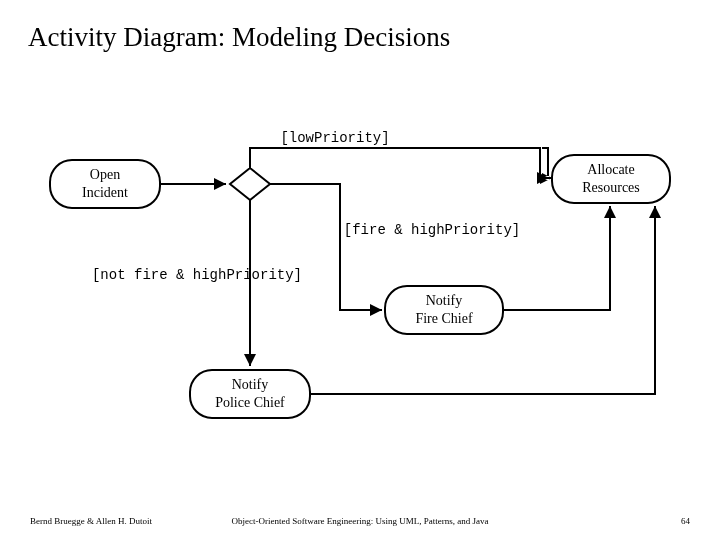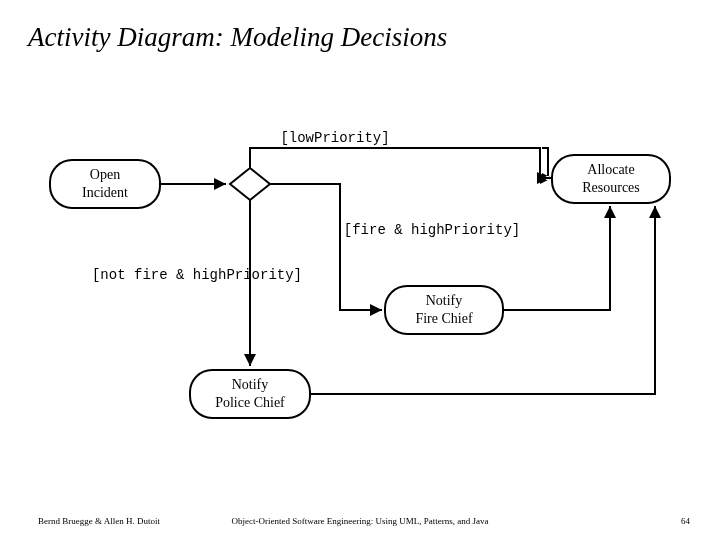--- a/index.html
+++ b/index.html
@@ -14,41 +14,39 @@
   .page {
     position: relative;
     width: 720px;
     height: 540px;
   }
   .title {
     position: absolute;
     left: 28px;
     top: 22px;
     font-size: 27px;
-    font-style: italic;
     font-weight: 400;
     letter-spacing: 0px;
   }
   .diagram {
     position: absolute;
     left: 0;
     top: 0;
   }
   .footer {
     position: absolute;
     bottom: 14px;
     left: 0;
     width: 720px;
     font-size: 9px;
   }
   .footer .authors {
     position: absolute;
     left: 30px;
     bottom: 0;
-    margin-left: 8px;
   }
   .footer .book {
     position: absolute;
     left: 0;
     width: 720px;
     text-align: center;
     bottom: 0;
   }
   .footer .page-num {
     position: absolute;

